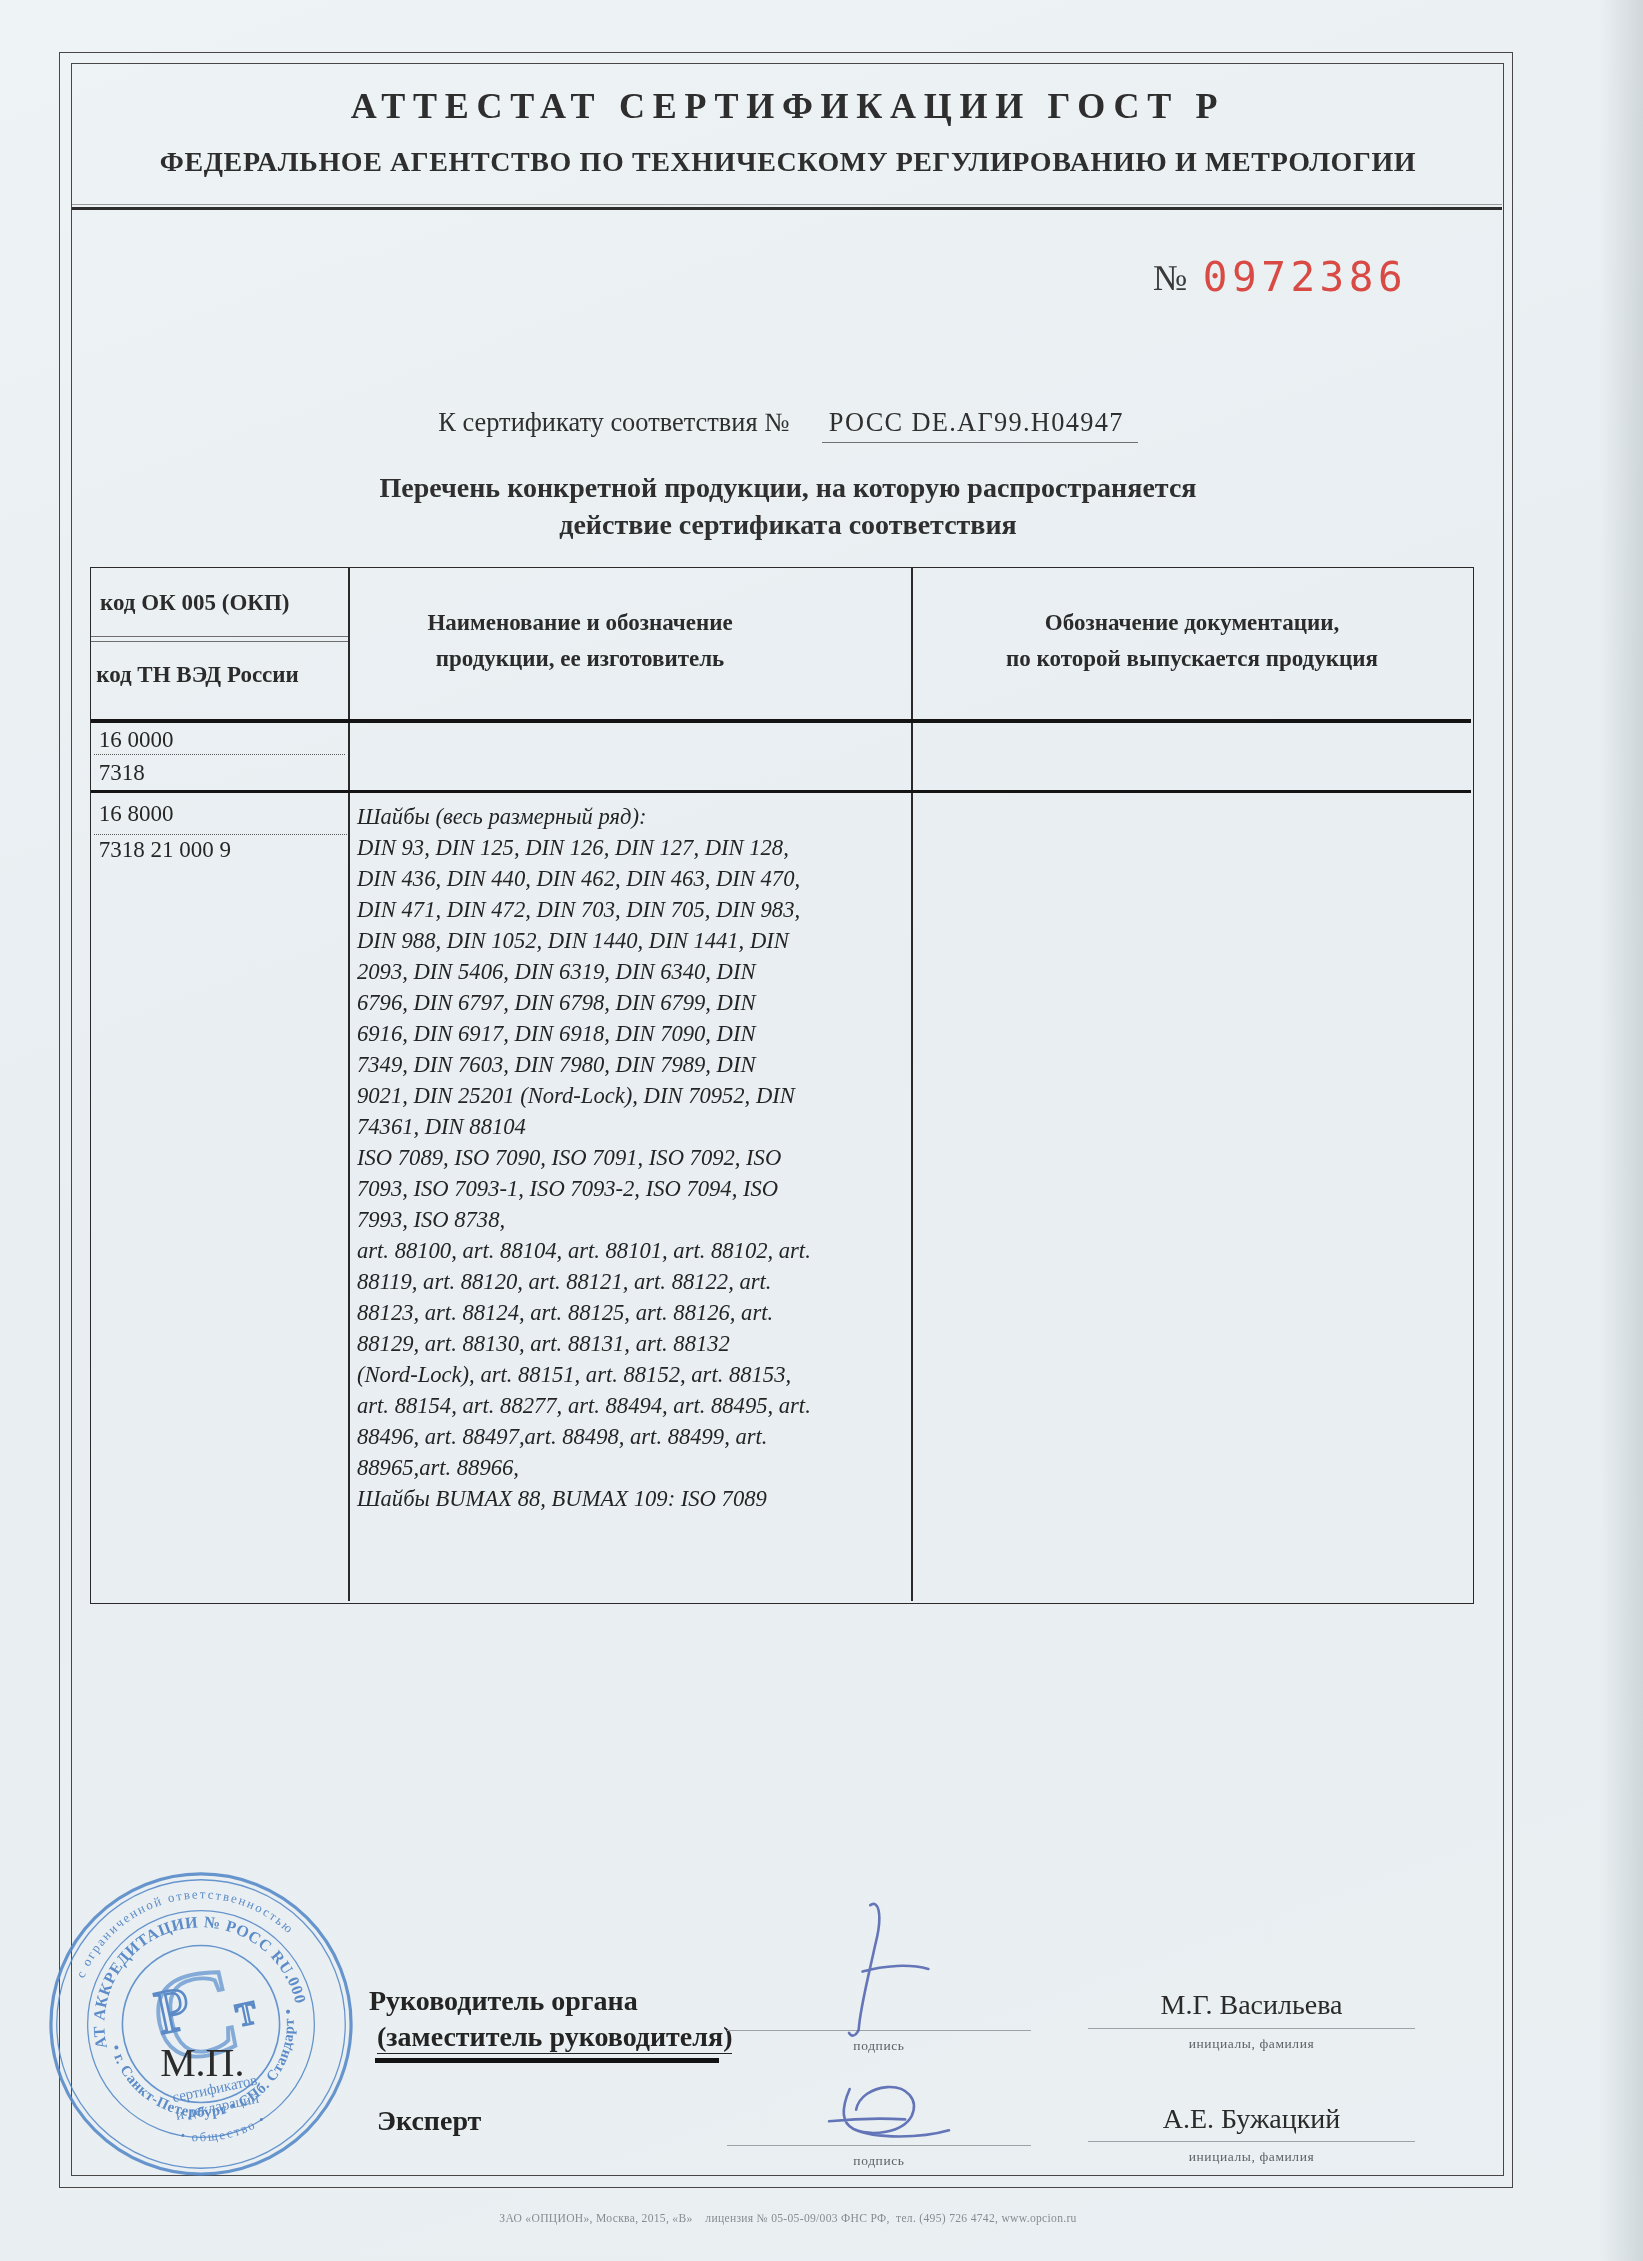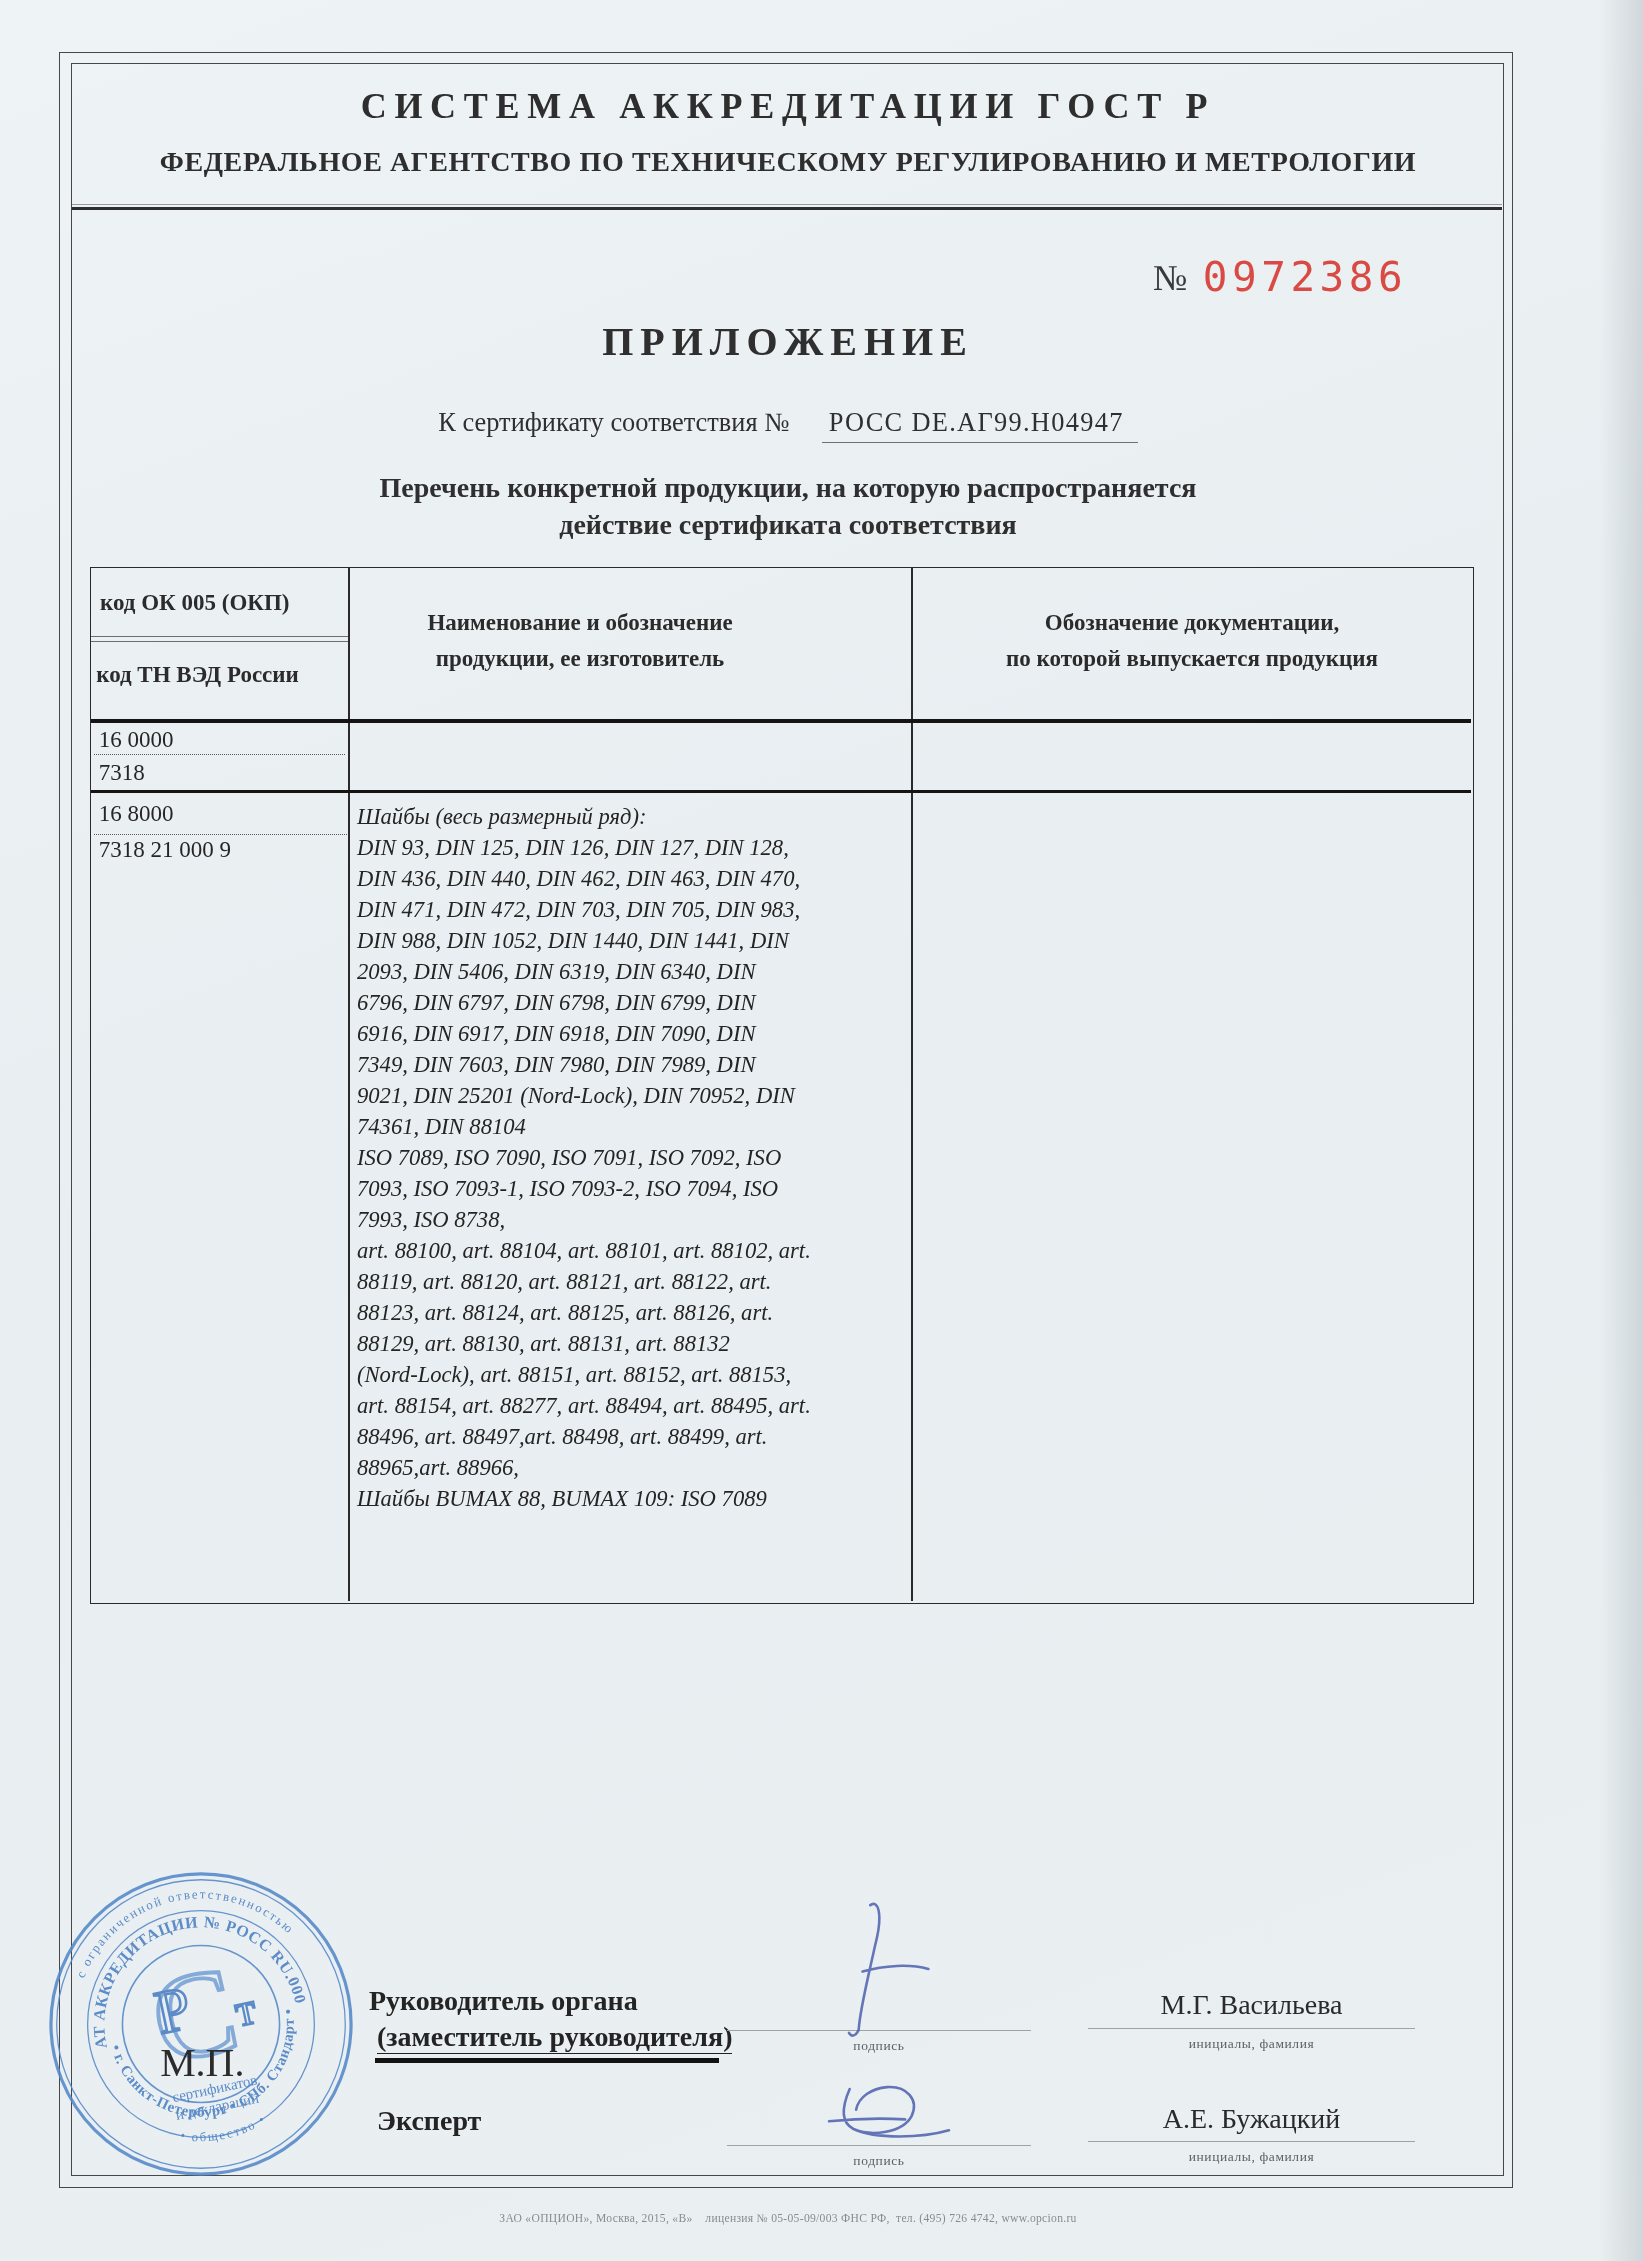--- a/index.html
+++ b/index.html
@@ -50,31 +50,30 @@
 </style>
 </head>
 <body>
 
 <div class="page">
 
   <div class="abs edge-right"></div>
   <div class="abs border-outer"></div>
   <div class="abs border-inner"></div>
 
-  <div class="abs center h1">СИСТЕМА АККРЕДИТАЦИИ ГОСТ Р</div>
+  <div class="abs center h1">АТТЕСТАТ СЕРТИФИКАЦИИ ГОСТ Р</div>
   <div class="abs center h2">ФЕДЕРАЛЬНОЕ АГЕНТСТВО ПО ТЕХНИЧЕСКОМУ РЕГУЛИРОВАНИЮ И МЕТРОЛОГИИ</div>
   <div class="abs header-rule-a"></div>
   <div class="abs header-rule-b"></div>
 
   <div class="abs certno">
     <span class="no">№</span>
     <span class="val">0972386</span>
   </div>
 
-  <div class="abs center doc-title">ПРИЛОЖЕНИЕ</div>
 
   <div class="abs center cert-line">
     <span class="lbl">К сертификату соответствия №</span><span class="val">РОСС DE.АГ99.Н04947</span>
   </div>
 
   <div class="abs center sub1">Перечень конкретной продукции,  на которую распространяется</div>
   <div class="abs center sub2">действие сертификата соответствия</div>
 
   <div class="abs tbl">
     <div class="abs vline1"></div>

